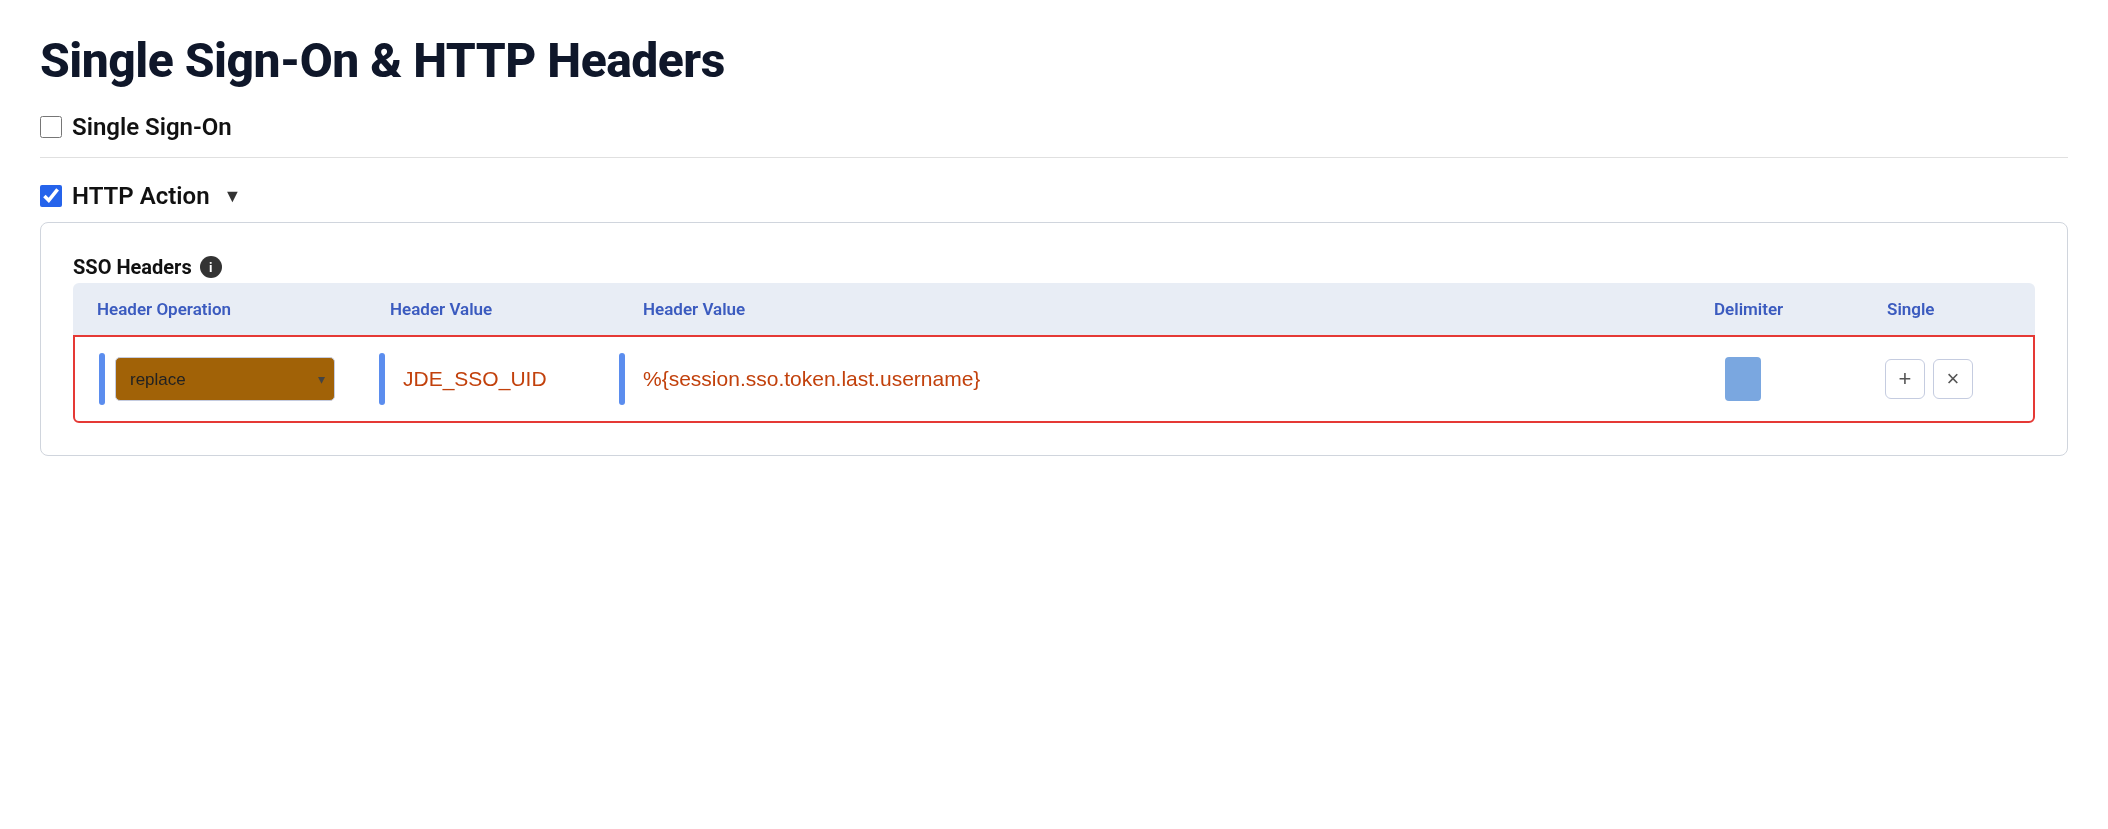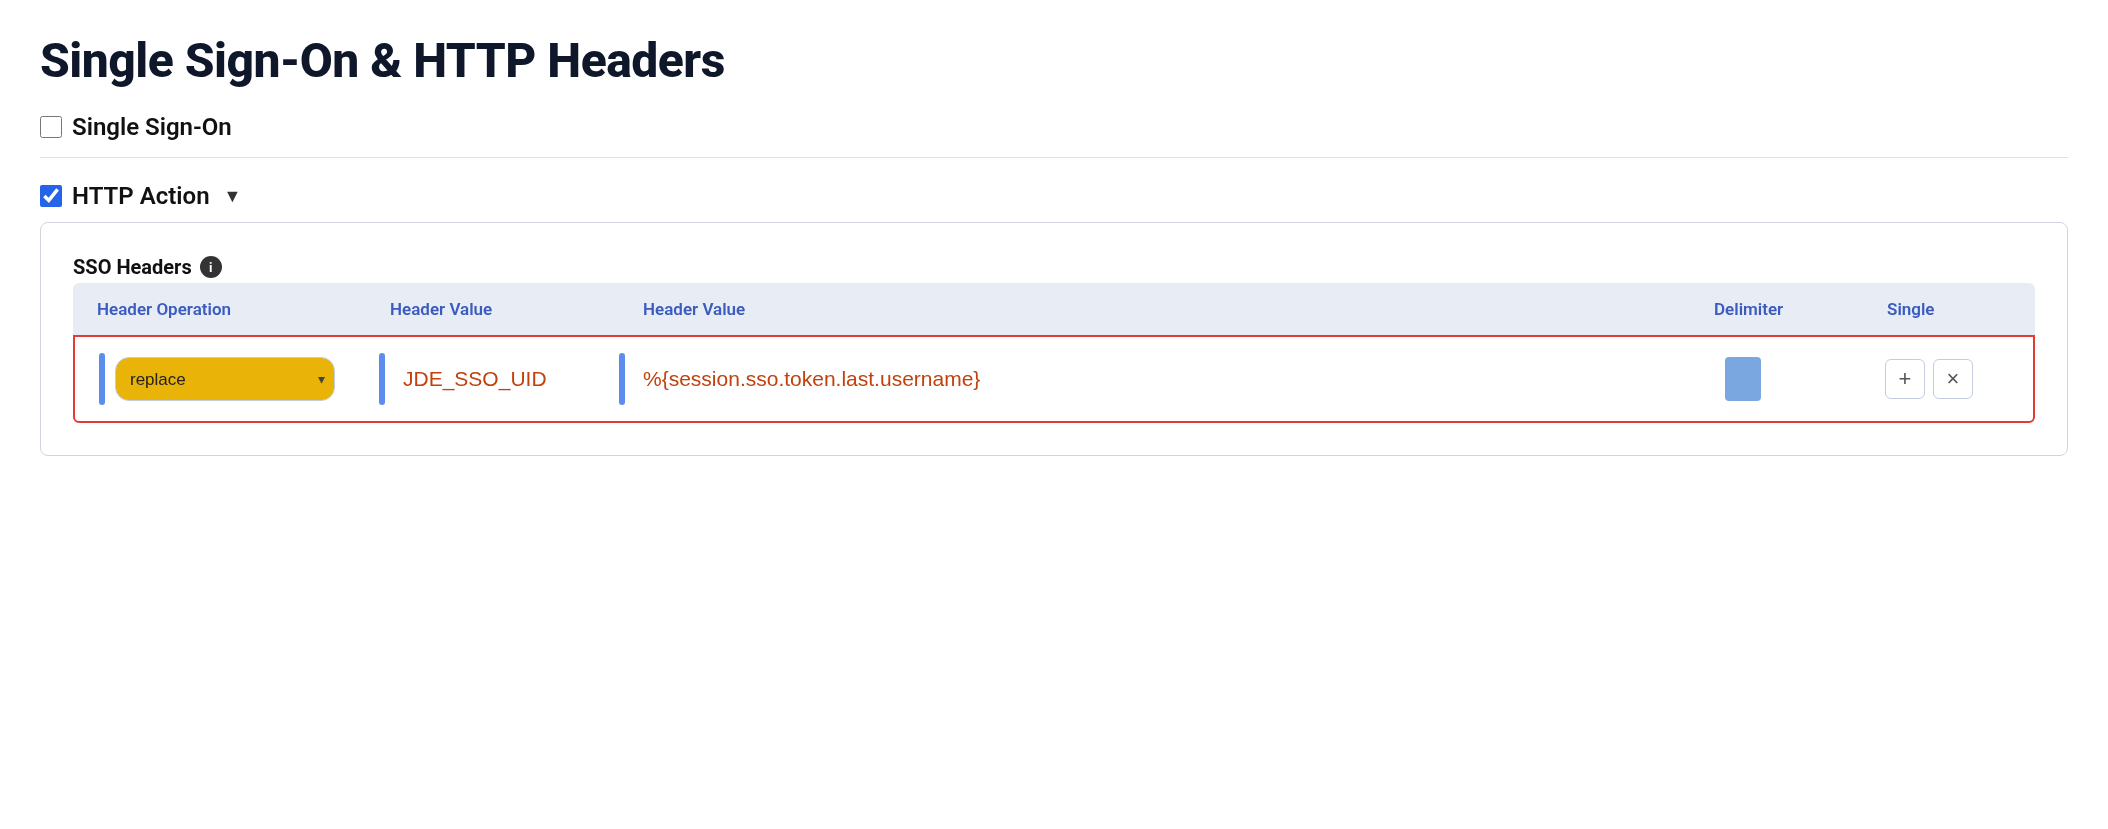--- a/index.html
+++ b/index.html
@@ -137,25 +137,25 @@
 
     .select-wrapper {
       position: relative;
       width: 220px;
     }
 
     .select-field {
       width: 100%;
       height: 44px;
       border: 1.5px solid #c5cce0;
-      border-radius: 14px;
+      border-radius: 5px;
       padding: 0 36px 0 14px;
       font-size: 17px;
       color: #222;
-      background: #eab308;
+      background: #a16207;
       appearance: none;
       cursor: pointer;
       outline: none;
     }
 
     .select-arrow {
       position: absolute;
       right: 10px;
       top: 50%;
       transform: translateY(-50%);

